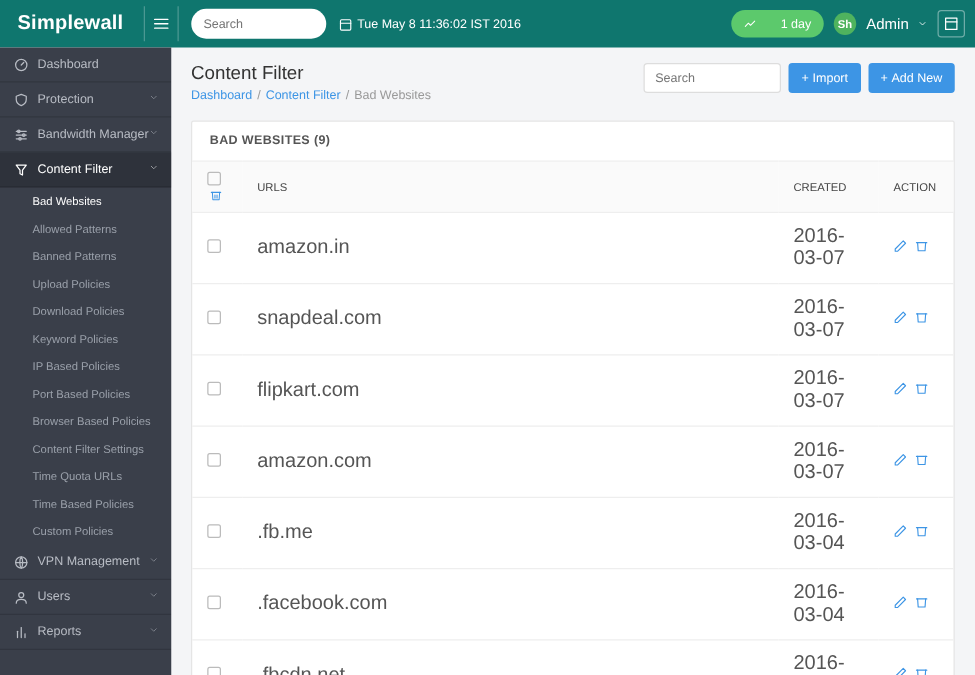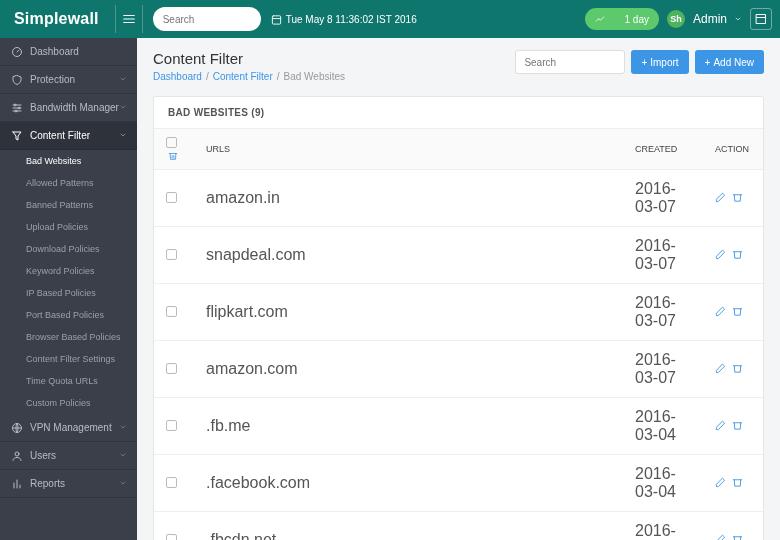--- a/index.html
+++ b/index.html
@@ -152,20 +152,21 @@
       <div class="sub-item">Allowed Patterns</div>
       <div class="sub-item">Banned Patterns</div>
       <div class="sub-item">Upload Policies</div>
       <div class="sub-item">Download Policies</div>
       <div class="sub-item">Keyword Policies</div>
       <div class="sub-item">IP Based Policies</div>
       <div class="sub-item">Port Based Policies</div>
       <div class="sub-item">Browser Based Policies</div>
       <div class="sub-item">Content Filter Settings</div>
       <div class="sub-item">Time Quota URLs</div>
+      <div class="sub-item">Time Based Policies</div>
       <div class="sub-item">Custom Policies</div>
       <div class="side-item">
         <span class="ico">
           <svg width="12" height="12" viewBox="0 0 24 24" stroke="currentColor">
             <circle cx="12" cy="12" r="9"></circle>
             <line x1="3" y1="12" x2="21" y2="12"></line>
             <path d="M12 3c3 3 3 15 0 18M12 3c-3 3-3 15 0 18"></path>
           </svg>
         </span>
         <span>VPN Management</span>

